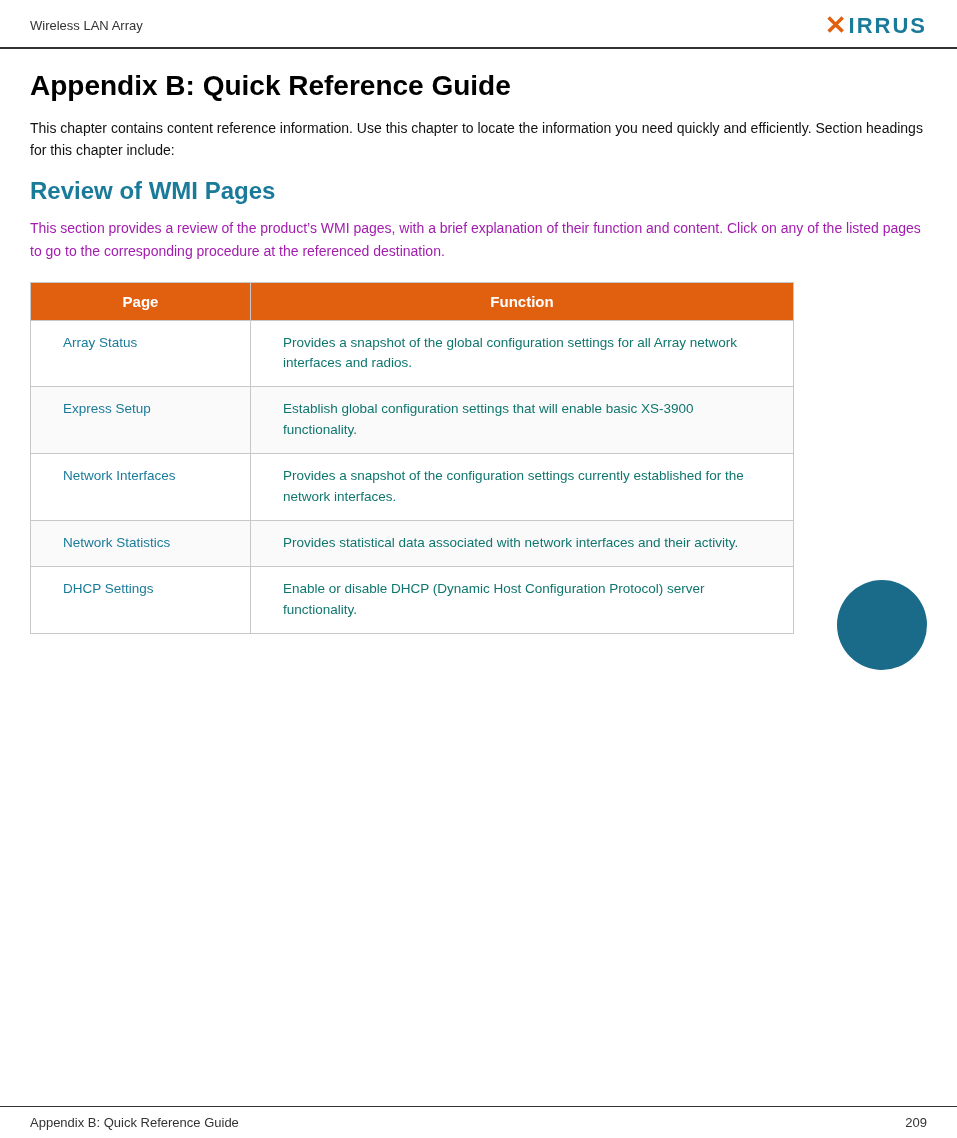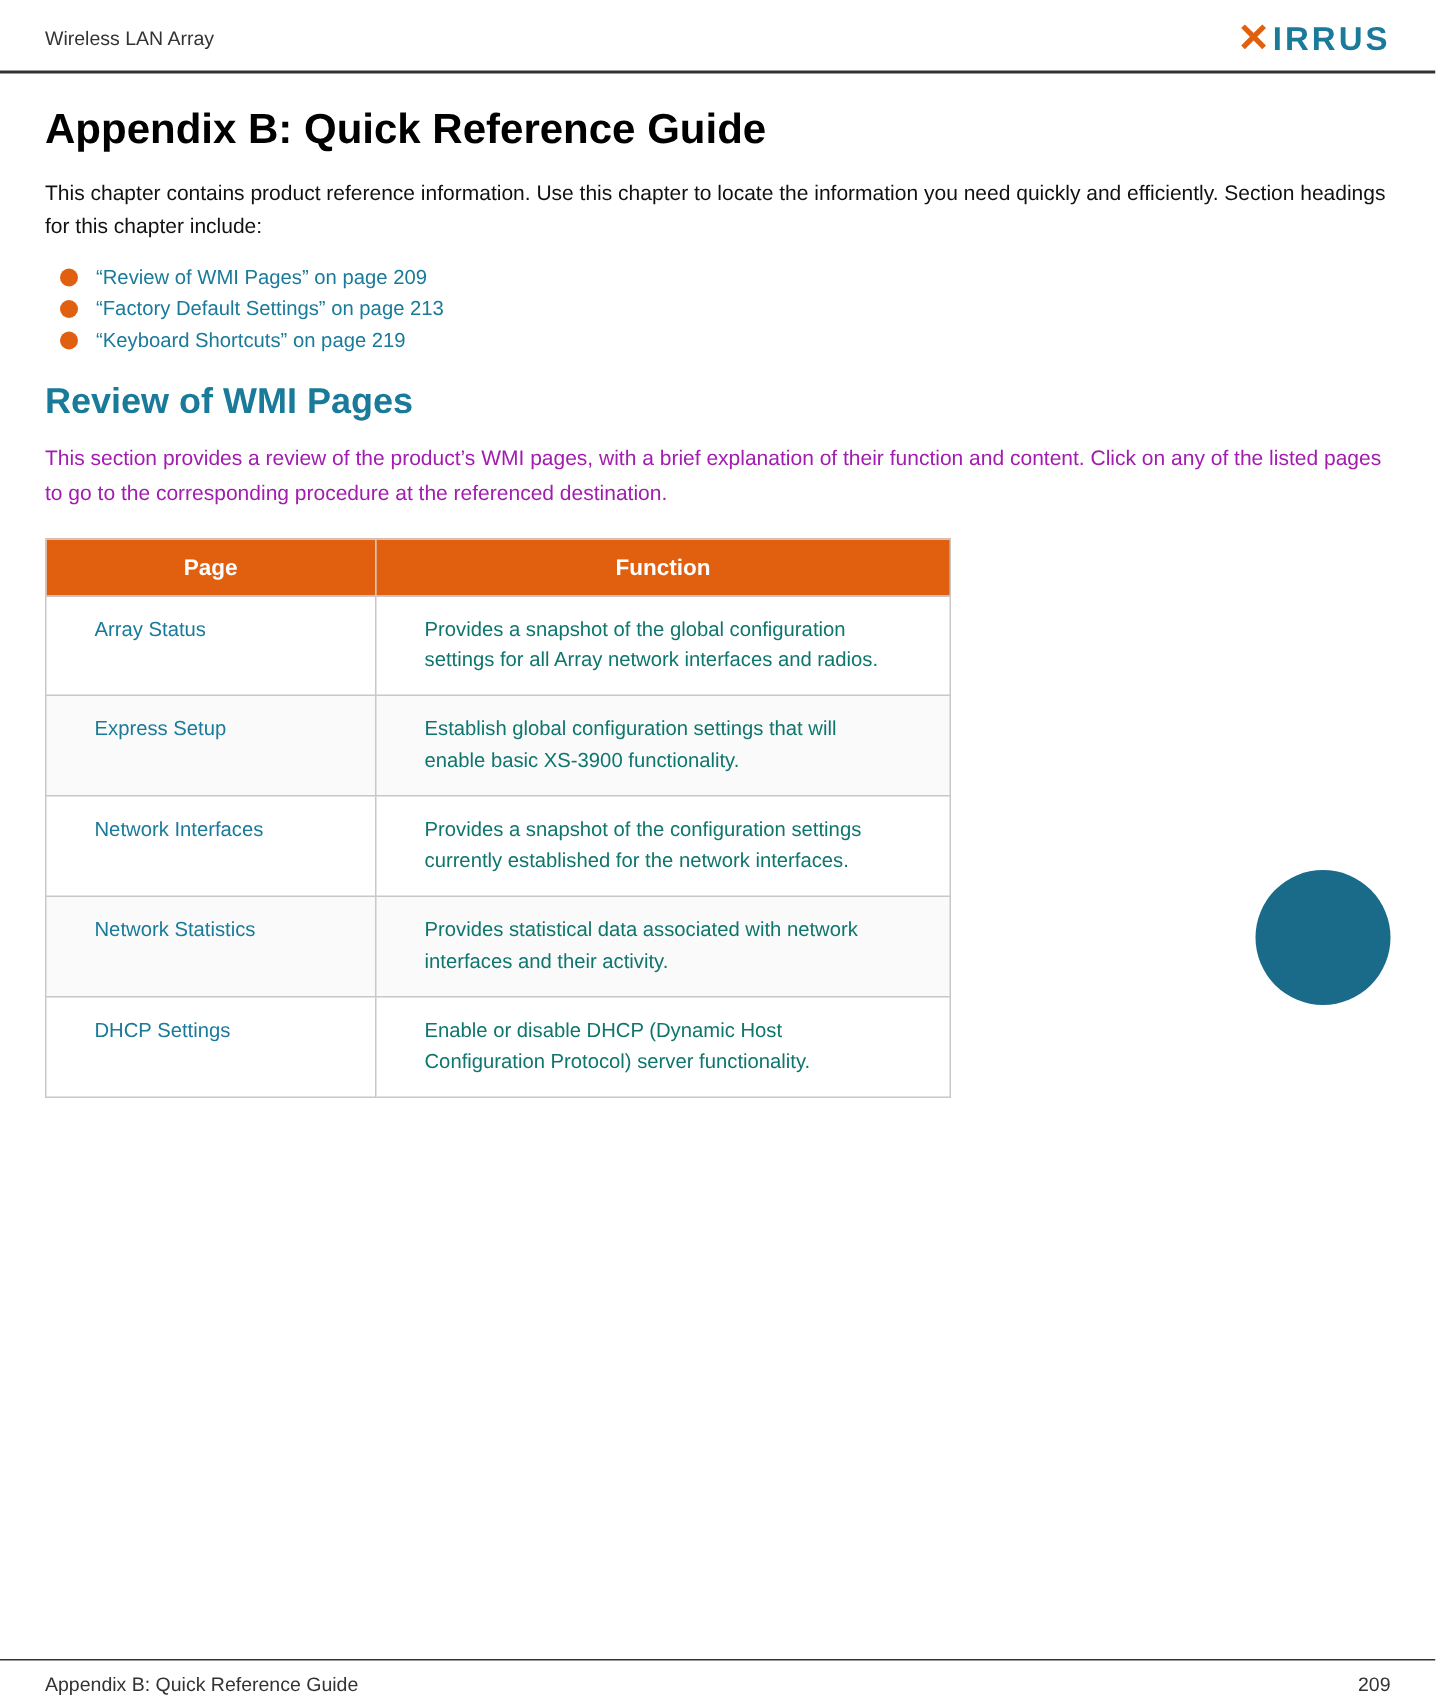--- a/index.html
+++ b/index.html
@@ -103,21 +103,21 @@
     }
 
     .section-text {
       font-size: 14px;
       line-height: 1.65;
       margin-bottom: 18px;
       color: #a21caf;
     }
 
     .wmi-table {
-      width: 604px;
+      width: 764px;
       border-collapse: collapse;
       margin-top: 10px;
     }
 
     .wmi-table th {
       background: #e06010;
       color: #fff;
       font-size: 15px;
       font-weight: bold;
       padding: 10px 16px;
@@ -182,36 +182,22 @@
   <div class="logo">
     <span class="logo-x">✕</span>
     <span class="logo-text">IRRUS</span>
   </div>
 </div>
 
 <div class="main-content">
 
   <h1 class="page-title">Appendix B: Quick Reference Guide</h1>
 
-  <p class="intro-text">This chapter contains product reference information. Use this chapter to locate the information you need quickly and efficiently. Section headings for this chapter include:</p>
-
-  <ul class="bullet-list">
-    <li>
-      <span class="bullet-dot"></span>
-      <a class="bullet-link" href="#">“Review of WMI Pages” on page 209</a>
-    </li>
-    <li>
-      <span class="bullet-dot"></span>
-      <a class="bullet-link" href="#">“Factory Default Settings” on page 213</a>
-    </li>
-    <li>
-      <span class="bullet-dot"></span>
-      <a class="bullet-link" href="#">“Keyboard Shortcuts” on page 219</a>
-    </li>
-  </ul>
+  <p class="intro-text">This chapter contains content reference information. Use this chapter to locate the information you need quickly and efficiently. Section headings for this chapter include:</p>
+
 
   <h2 class="section-title">Review of WMI Pages</h2>
 
   <p class="section-text">This section provides a review of the product’s WMI pages, with a brief explanation of their function and content. Click on any of the listed pages to go to the corresponding procedure at the referenced destination.</p>
 
   <table class="wmi-table">
     <thead>
       <tr>
         <th>Page</th>
         <th>Function</th>

